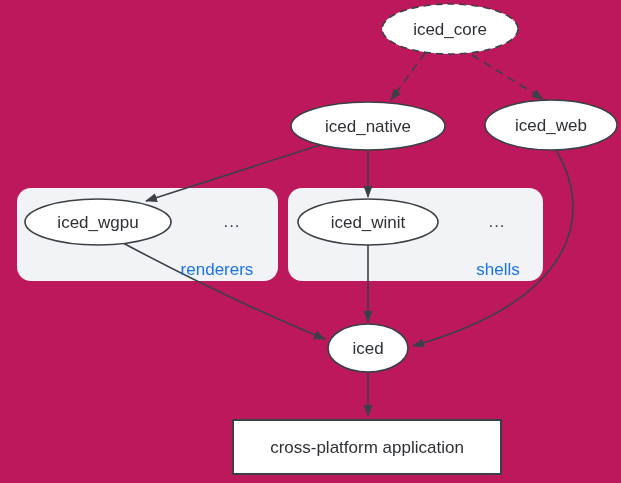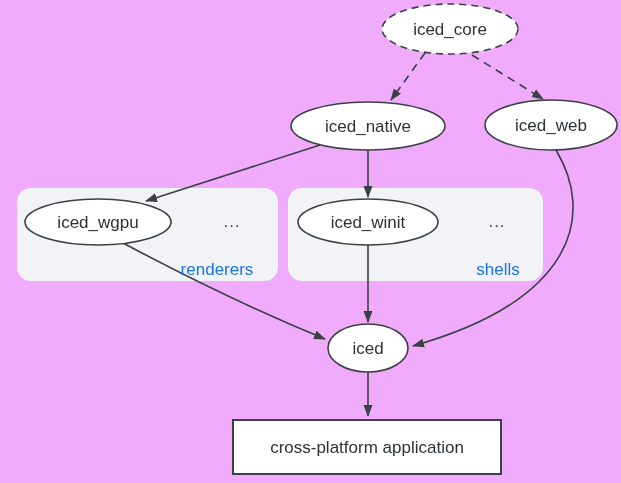--- a/index.html
+++ b/index.html
@@ -7,21 +7,21 @@
     padding: 0;
     background: #ffffff;
     width: 621px;
     height: 483px;
     overflow: hidden;
   }
   .canvas {
     position: relative;
     width: 621px;
     height: 483px;
-    background: #f0abfc;
+    background: #be185d;
   }
   svg {
     font-family: "Liberation Sans", sans-serif;
   }
   .node-ellipse {
     fill: #ffffff;
     stroke: #3b4045;
     stroke-width: 1.6;
   }
   .dashed-ellipse {

